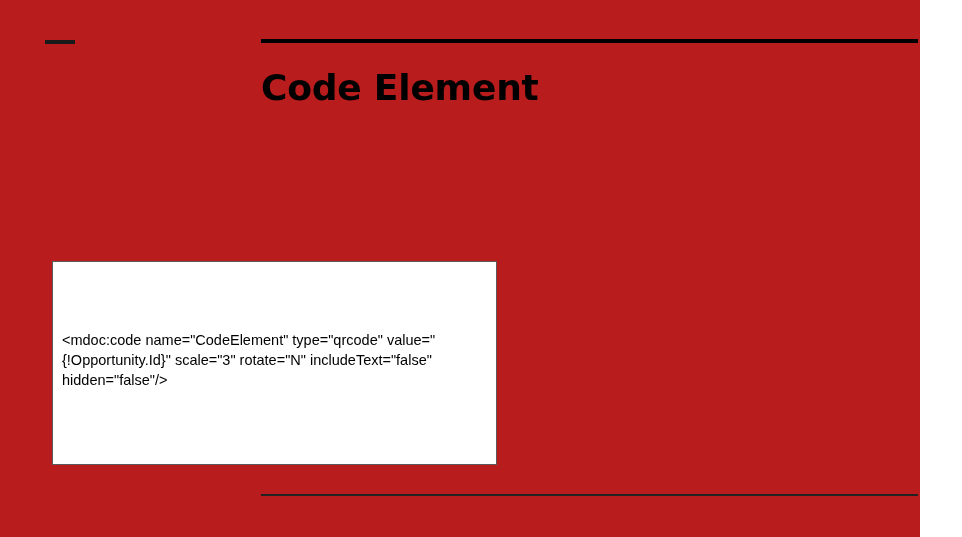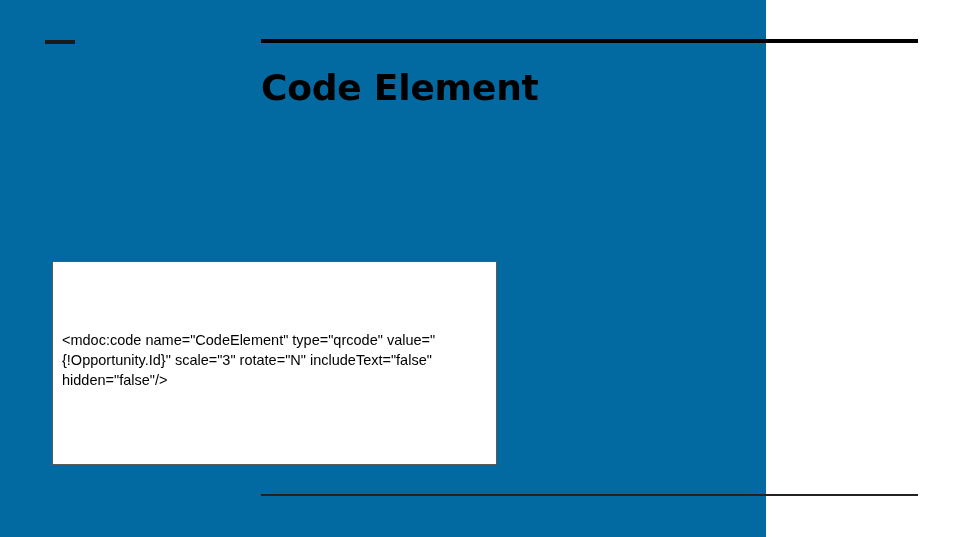--- a/index.html
+++ b/index.html
@@ -8,23 +8,23 @@
   }
   body {
     width: 962px;
     height: 537px;
     background: #ffffff;
     font-family: "Liberation Sans", sans-serif;
     overflow: hidden;
   }
   .slide {
     position: relative;
-    width: 766px;
+    width: 920px;
     height: 537px;
-    background: #0369a1;
+    background: #b91c1c;
   }
   
   .corner-dash {
     position: absolute;
     left: 45px;
     top: 40px;
     width: 30px;
     height: 4px;
     background: #1a1a1a;
   }

